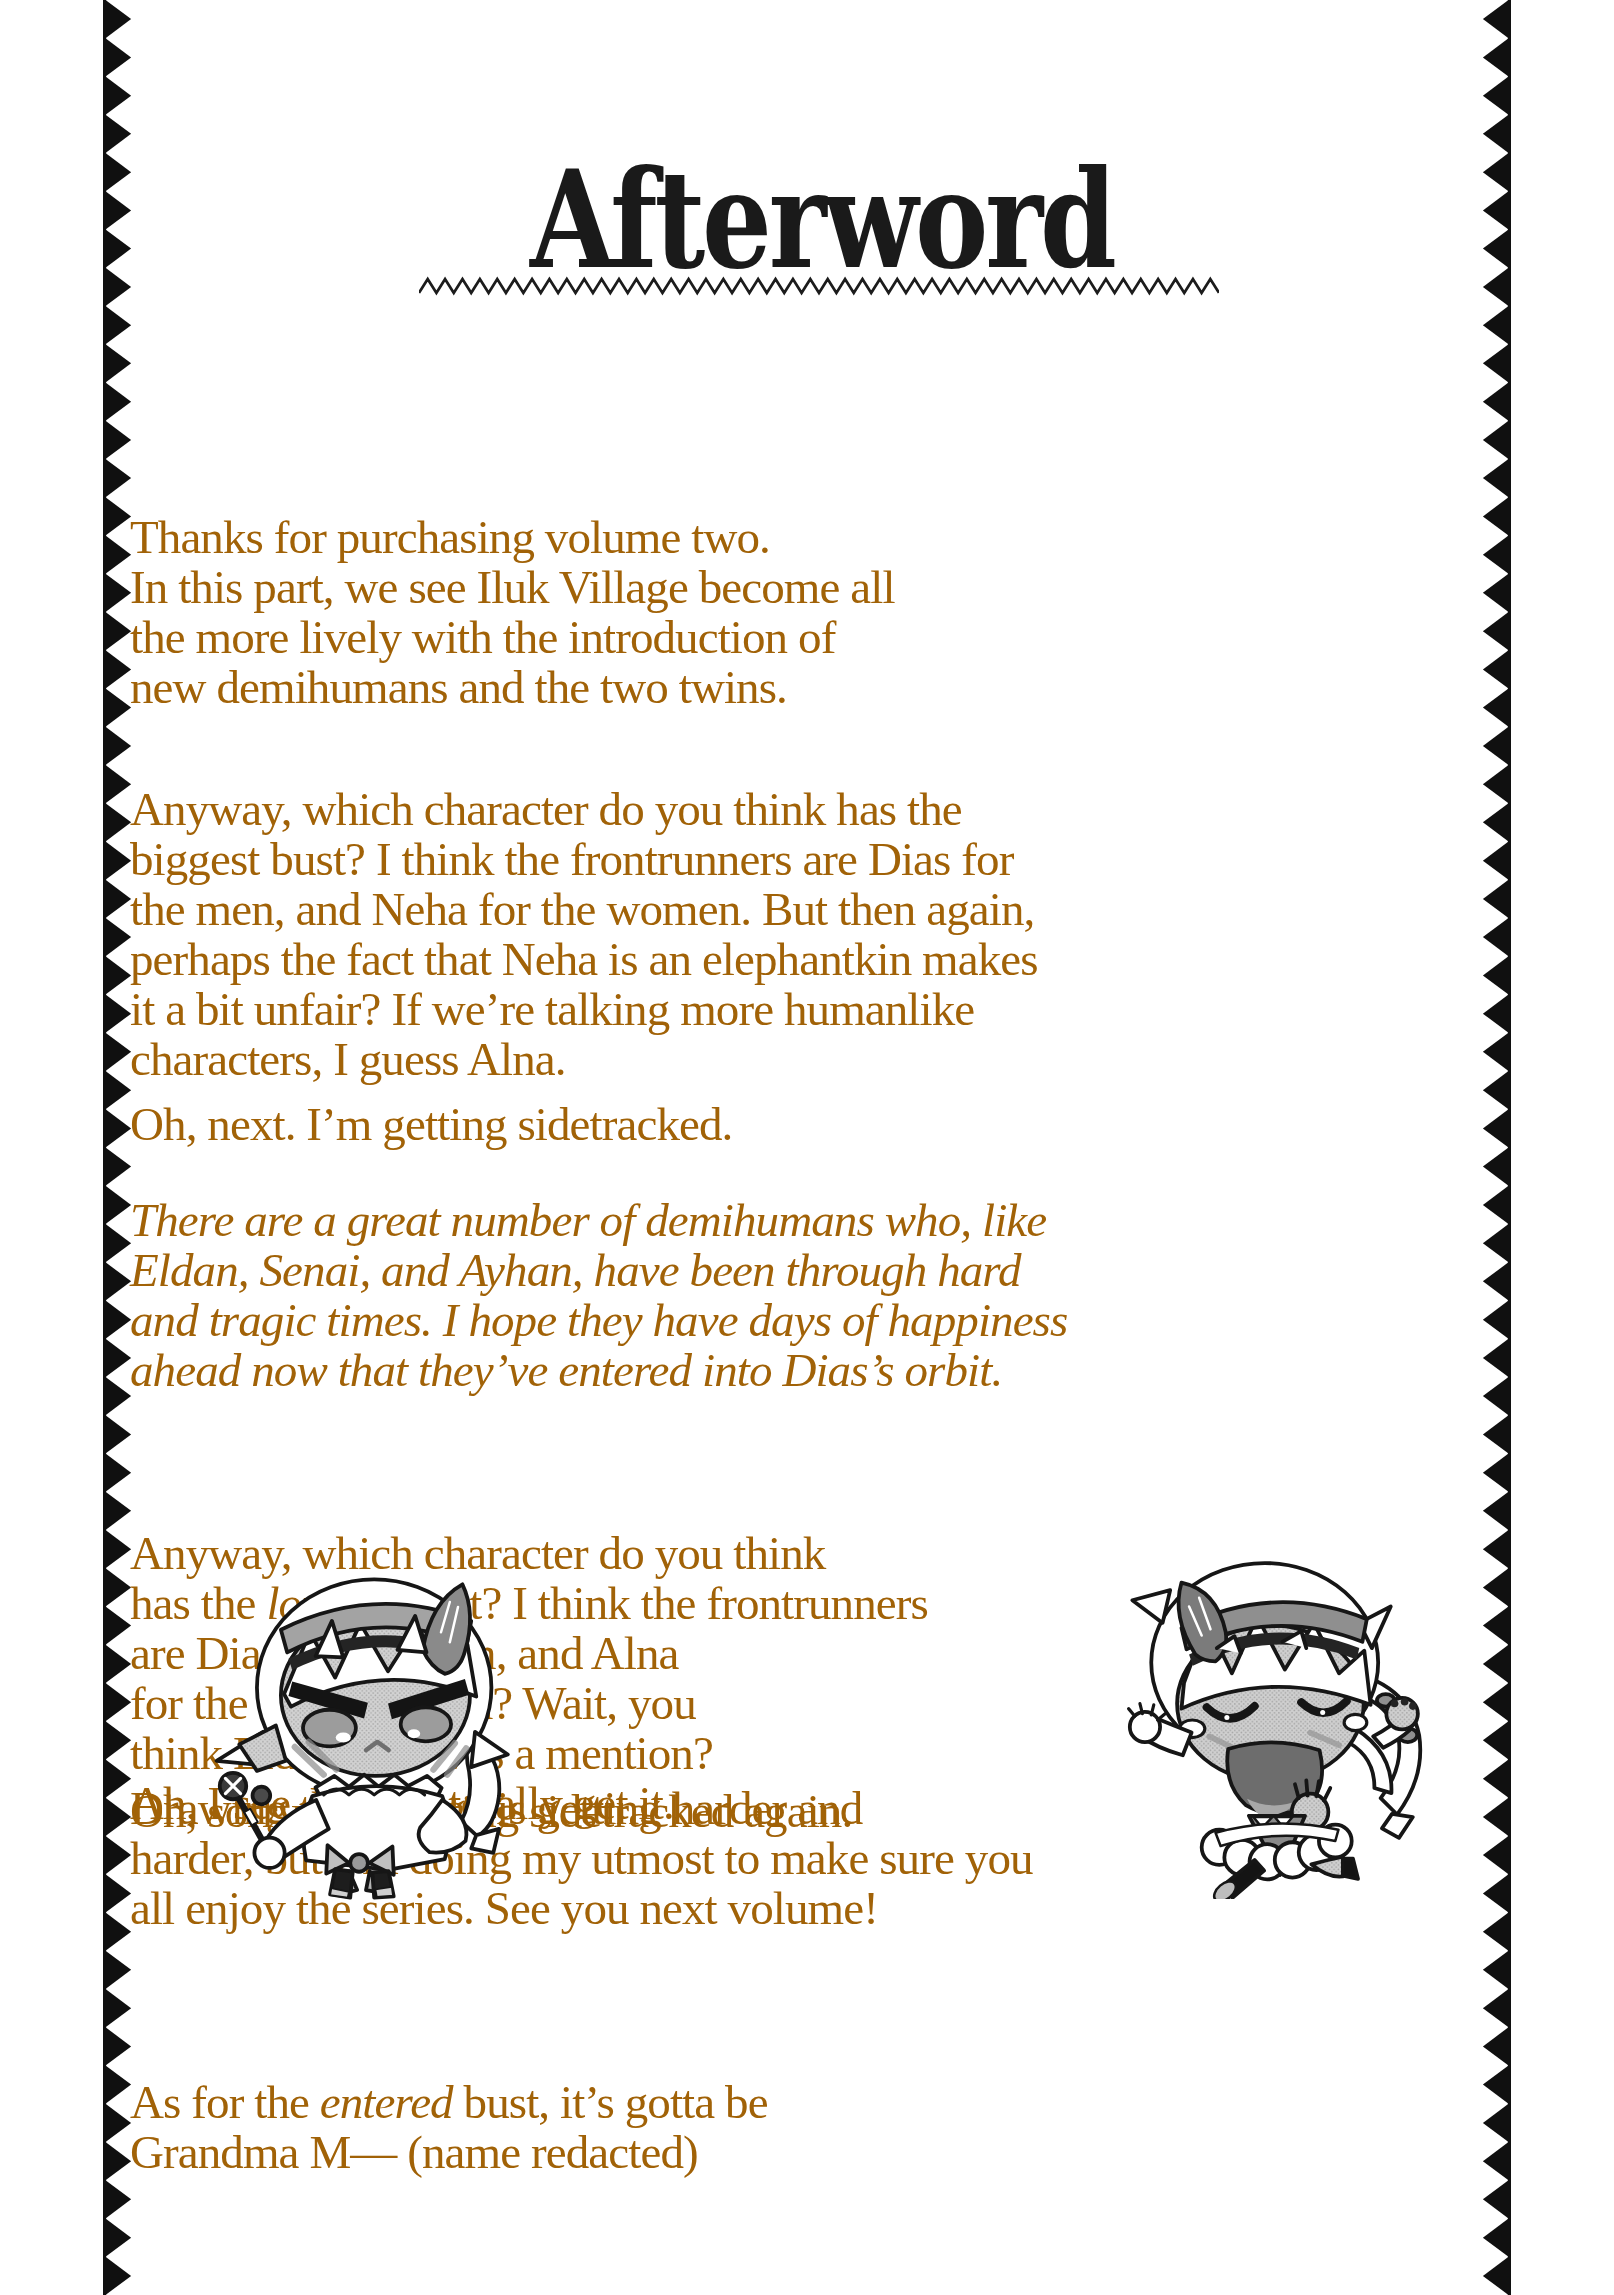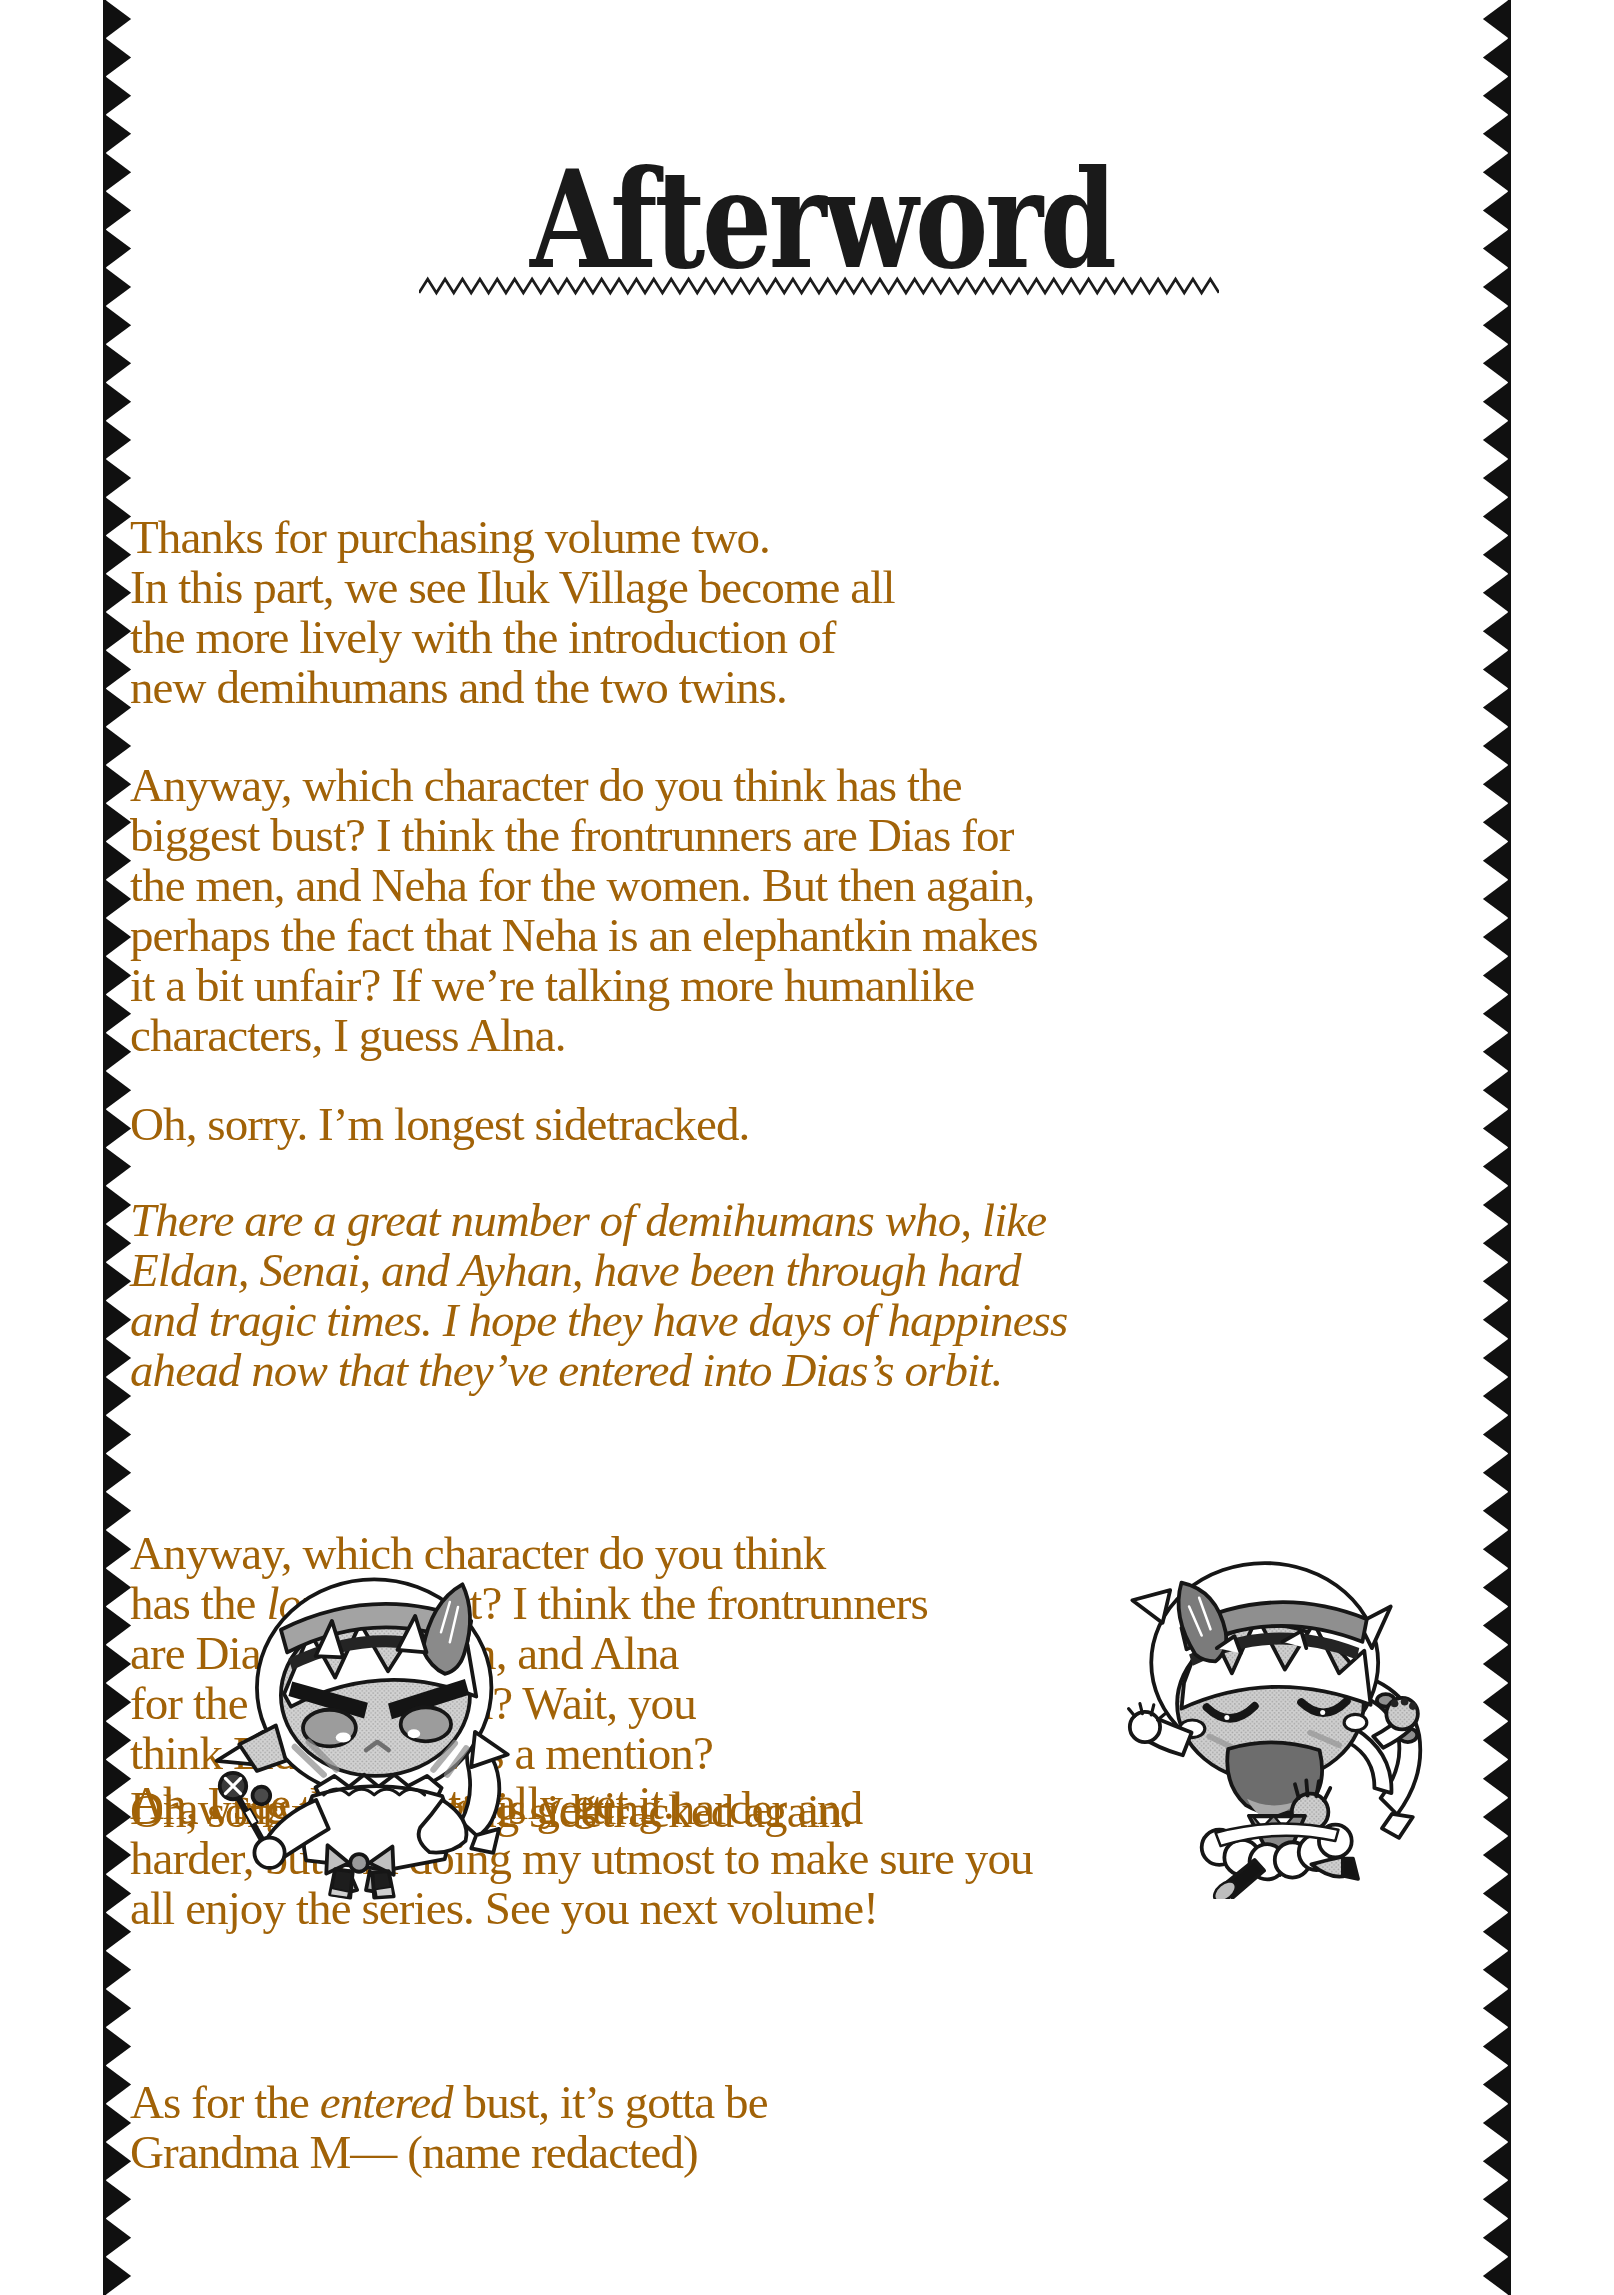--- a/index.html
+++ b/index.html
@@ -173,22 +173,22 @@
   </svg>
 
   <h1 class="title"><span class="title-inner">Afterword</span></h1>
 
   <svg id="title-zigzag" viewBox="0 0 1268 32" preserveAspectRatio="none">
     <polyline id="title-zigzag-line" points="0.0,27 13.8,5 27.6,27 41.3,5 55.1,27 68.9,5 82.7,27 96.5,5 110.3,27 124.0,5 137.8,27 151.6,5 165.4,27 179.2,5 193.0,27 206.7,5 220.5,27 234.3,5 248.1,27 261.9,5 275.7,27 289.4,5 303.2,27 317.0,5 330.8,27 344.6,5 358.3,27 372.1,5 385.9,27 399.7,5 413.5,27 427.3,5 441.0,27 454.8,5 468.6,27 482.4,5 496.2,27 510.0,5 523.7,27 537.5,5 551.3,27 565.1,5 578.9,27 592.7,5 606.4,27 620.2,5 634.0,27 647.8,5 661.6,27 675.3,5 689.1,27 702.9,5 716.7,27 730.5,5 744.3,27 758.0,5 771.8,27 785.6,5 799.4,27 813.2,5 827.0,27 840.7,5 854.5,27 868.3,5 882.1,27 895.9,5 909.7,27 923.4,5 937.2,27 951.0,5 964.8,27 978.6,5 992.3,27 1006.1,5 1019.9,27 1033.7,5 1047.5,27 1061.3,5 1075.0,27 1088.8,5 1102.6,27 1116.4,5 1130.2,27 1144.0,5 1157.7,27 1171.5,5 1185.3,27 1199.1,5 1212.9,27 1226.7,5 1240.4,27 1254.2,5 1268.0,27"></polyline>
   </svg>
 
   <div id="paragraph-mount">
       <p class="para" style="top: 496px;">Thanks for purchasing volume two.<br>In this part, we see Iluk Village become all<br>the more lively with the introduction of<br>new demihumans and the two twins.</p>
-      <p class="para" style="top: 744px;">Anyway, which character do you think has the<br>biggest bust? I think the frontrunners are Dias for<br>the men, and Neha for the women. But then again,<br>perhaps the fact that Neha is an elephantkin makes<br>it a bit unfair? If we’re talking more humanlike<br>characters, I guess Alna.</p>
-      <p class="para" style="top: 1083px;">Oh, sorry. I’m longest sidetracked.</p>
+      <p class="para" style="top: 768px;">Anyway, which character do you think has the<br>biggest bust? I think the frontrunners are Dias for<br>the men, and Neha for the women. But then again,<br>perhaps the fact that Neha is an elephantkin makes<br>it a bit unfair? If we’re talking more humanlike<br>characters, I guess Alna.</p>
+      <p class="para" style="top: 1083px;">Oh, next. I’m getting sidetracked.</p>
       <p class="para" style="top: 1179px; font-style: italic;">There are a great number of demihumans who, like<br>Eldan, Senai, and Ayhan, have been through hard<br>and tragic times. I hope they have days of happiness<br>ahead now that they’ve entered into Dias’s orbit.</p>
       <p class="para" style="top: 1512px;">Anyway, which character do you think<br>has the <i>longest</i> bust? I think the frontrunners<br>are Dias for the men, and Alna<br>for the women. Huh? Wait, you<br>think Eldan deserves a mention?<br>Ah, I see. Yeah, I totally get it.</p>
       <p class="para" style="top: 1770px;">Oh, sorry. I’m getting sidetracked again.</p>
       <p class="para" style="top: 1767px;">Drawing the manga is getting harder and<br>harder, but I’m doing my utmost to make sure you<br>all enjoy the series. See you next volume!</p>
       <p class="para" style="top: 2061px;">As for the <i>entered</i> bust, it’s gotta be<br>Grandma M— (name redacted)</p>
     </div>
 
   <svg id="char-left" class="char" viewBox="0 0 525 568">
     <defs>
       <pattern id="toneA" width="7" height="7" patternUnits="userSpaceOnUse">

